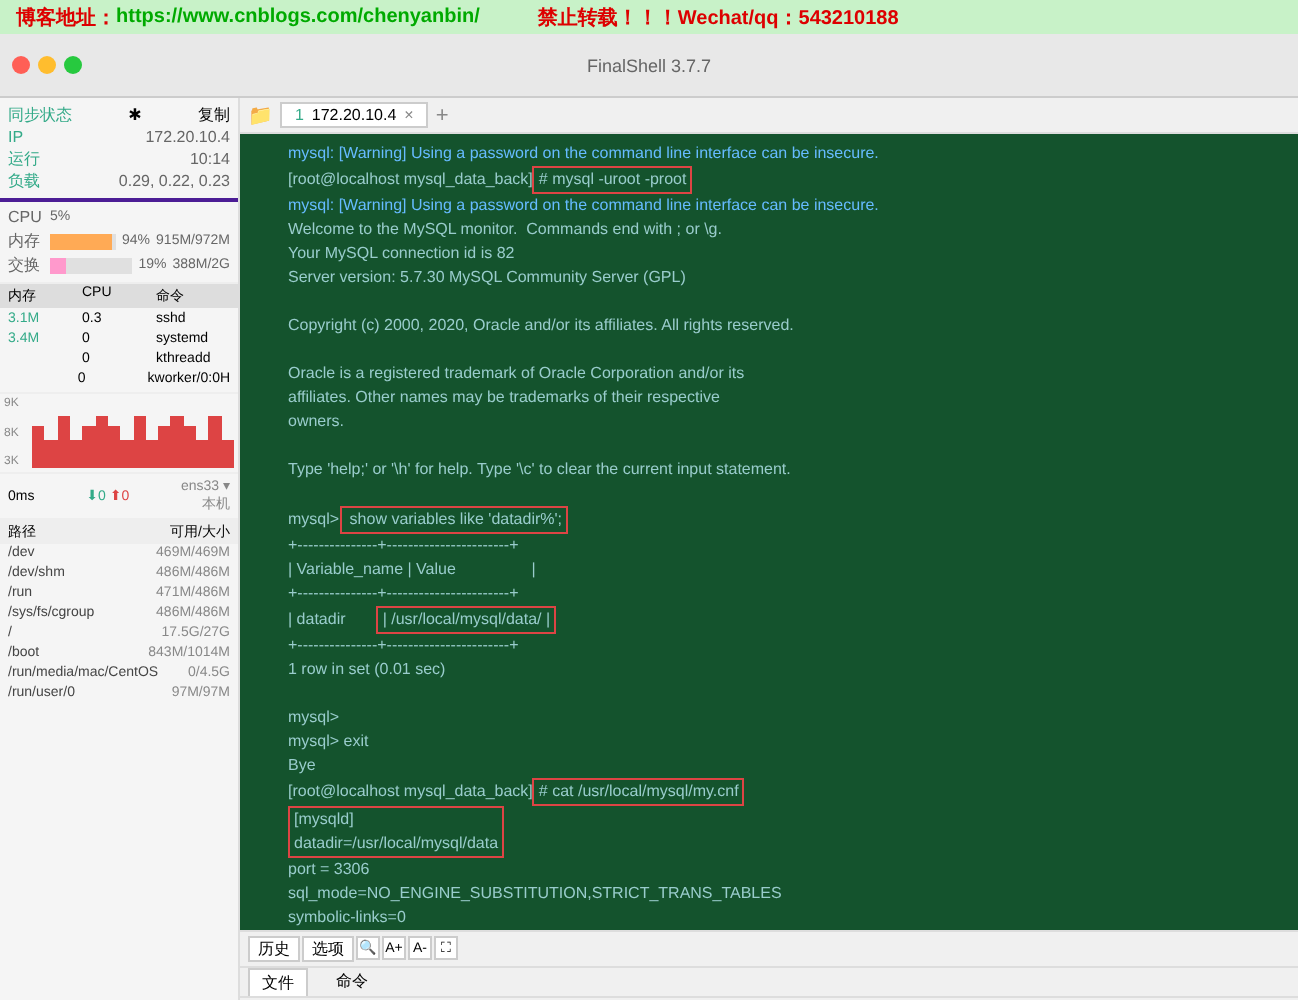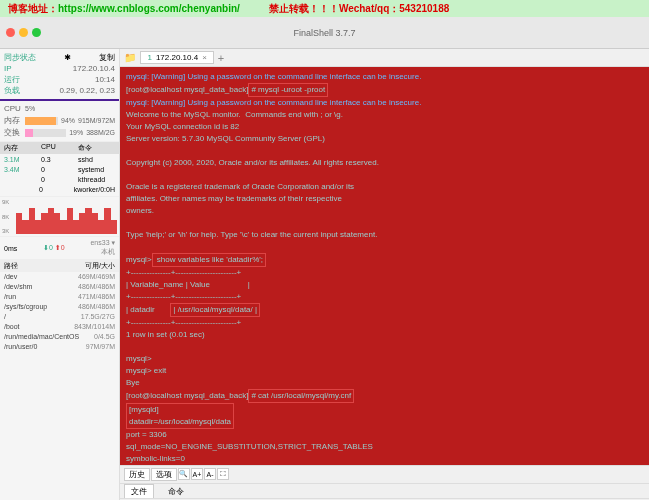--- a/index.html
+++ b/index.html
@@ -45,29 +45,29 @@
 .disk{padding:0 4px;font-size:7px}
 .disk .row{display:flex;justify-content:space-between;line-height:10px}
 .disk .row span:first-child{color:#444}
 .disk .row span:last-child{color:#888}
 .content{flex:1;display:flex;flex-direction:column;background:#fff}
 .tabs{height:18px;background:#f0f0f0;border-bottom:1px solid #ddd;display:flex;align-items:center;padding:0 4px;gap:4px}
 .tabs .fold{color:#888;font-size:10px}
 .tab{background:#fff;border:1px solid #ccc;padding:1px 6px;font-size:8px;display:flex;align-items:center;gap:4px}
 .tab .x{color:#888}
 .tabs .plus{color:#888;font-size:11px}
-.term{flex:1;background:#b91c1c;color:#9cc;font-family:Menlo,monospace;font-size:8px;line-height:12px;padding:4px 6px;overflow:hidden;white-space:pre-wrap}
+.term{flex:1;background:#14532d;color:#9cc;font-family:Menlo,monospace;font-size:8px;line-height:12px;padding:4px 24px;overflow:hidden;white-space:pre-wrap}
 .term .hl{border:1px solid #d44;padding:0 2px;display:inline-block}
 .term .bl{color:#6bf}
 .input{height:18px;background:#f0f0f0;border-top:1px solid #ddd;display:flex;align-items:center;padding:0 4px;font-size:8px}
 .input input{flex:1;border:none;background:transparent;font-size:8px;color:#aaa}
 .input .btns{display:flex;gap:1px}
 .input .btn{border:1px solid #ccc;padding:0 4px;background:#fff;font-size:8px}
 .input .ic{width:12px;height:12px;border:1px solid #ccc;background:#fff;display:flex;align-items:center;justify-content:center;font-size:7px}
-.filetabs{height:15px;background:#f0f0f0;border-top:1px solid #ddd;display:flex;align-items:center;padding:0 4px;font-size:8px;gap:8px}
+.filetabs{height:15px;background:#f0f0f0;border-top:1px solid #ddd;display:flex;align-items:flex-start;padding:0 4px;font-size:8px;gap:8px}
 .filetabs .ft{padding:1px 6px}
 .filetabs .ft.active{background:#fff;border:1px solid #ccc;border-bottom:none}
 .path{height:16px;background:#f0f0f0;border-top:1px solid #ddd;display:flex;align-items:center;padding:0 4px;font-size:8px;gap:2px}
 .path .pf{flex:1;border:1px solid #ccc;background:#fff;padding:1px 3px;color:#666}
 .path .btn{border:1px solid #ccc;padding:0 4px;background:#fff}
 </style>
 </head>
 <body>
 
 <div class="banner">

